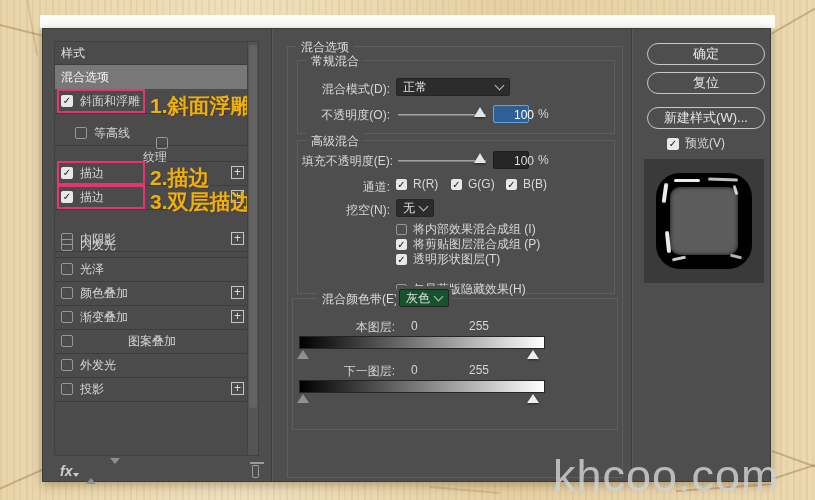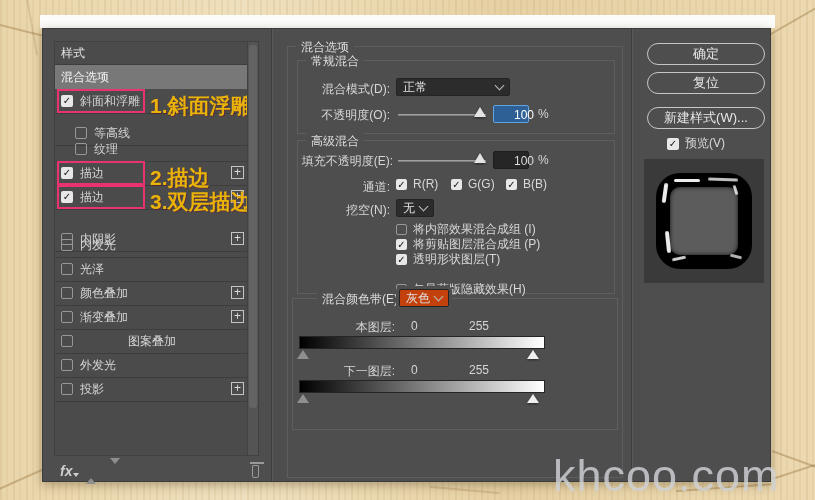--- a/index.html
+++ b/index.html
@@ -135,21 +135,21 @@
       <div class="sp-selected">混合选项</div>
 
       <div class="sp-row" style="top:47px;">
         <span class="cb on" style="margin-left:6px;">✓</span>
         <span class="lbl">斜面和浮雕</span>
       </div>
       <div class="sp-row" style="top:71px;margin-top:8px;">
         <span class="cb off indent" style="margin-left:20px;"></span>
         <span class="lbl">等高线</span>
       </div>
-      <div class="sp-row" style="top:95px;">
+      <div class="sp-row" style="top:95px;flex-direction:column;">
         <span class="cb off indent" style="margin-left:20px;"></span>
         <span class="lbl">纹理</span>
       </div>
       <div class="sp-row" style="top:119px;">
         <span class="cb on" style="margin-left:6px;">✓</span>
         <span class="lbl">描边</span>
         <span class="plus" style="top:5px;"></span>
       </div>
       <div class="sp-row" style="top:143px;">
         <span class="cb on" style="margin-left:6px;">✓</span>
@@ -270,21 +270,21 @@
           <span>透明形状图层(T)</span>
         </div>
         <div class="optrow" style="left:98px;top:140px;">
           <span class="cb off"></span>
           <span>矢量蒙版隐藏效果(H)</span>
         </div>
       </div>
 
       <div class="groupbox" style="left:4px;top:251px;width:326px;height:132px;">
         <span class="legend" style="left:24px;">混合颜色带(E):</span>
-        <div class="dropdown" style="left:106px;top:-10px;width:50px;background:#c2410c;box-shadow:0 0 0 3px #4e4e4e;">
+        <div class="dropdown" style="left:106px;top:-10px;width:50px;background:#14532d;box-shadow:0 0 0 3px #4e4e4e;">
           <span class="dd-text">灰色</span>
           <span class="caret"></span>
         </div>
 
         <span class="rlabel" style="left:0;top:20px;width:102px;">本图层:</span>
         <span class="pct" style="left:118px;top:20px;">0</span>
         <span class="pct" style="left:176px;top:20px;">255</span>
         <div class="gbar" style="left:6px;top:37px;width:246px;"></div>
         <div class="gthumb dark" style="left:4px;top:51px;"></div>
         <div class="gthumb light" style="left:234px;top:51px;"></div>

